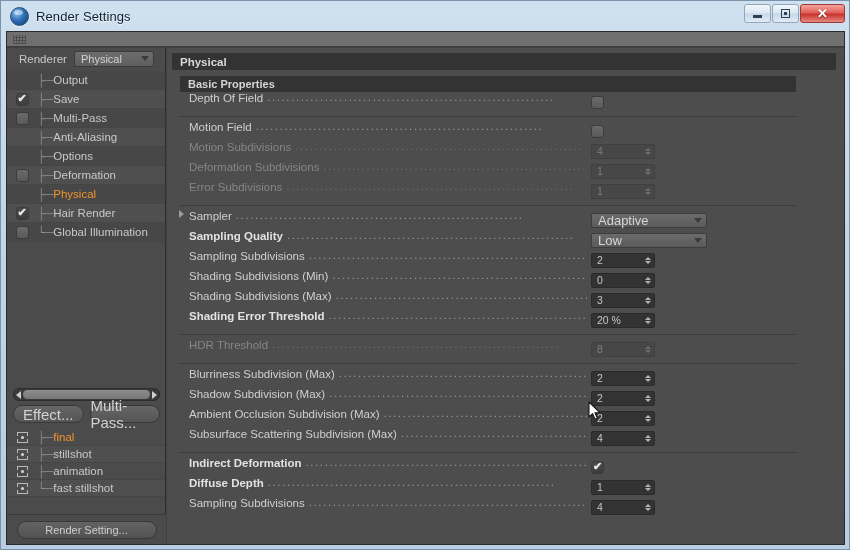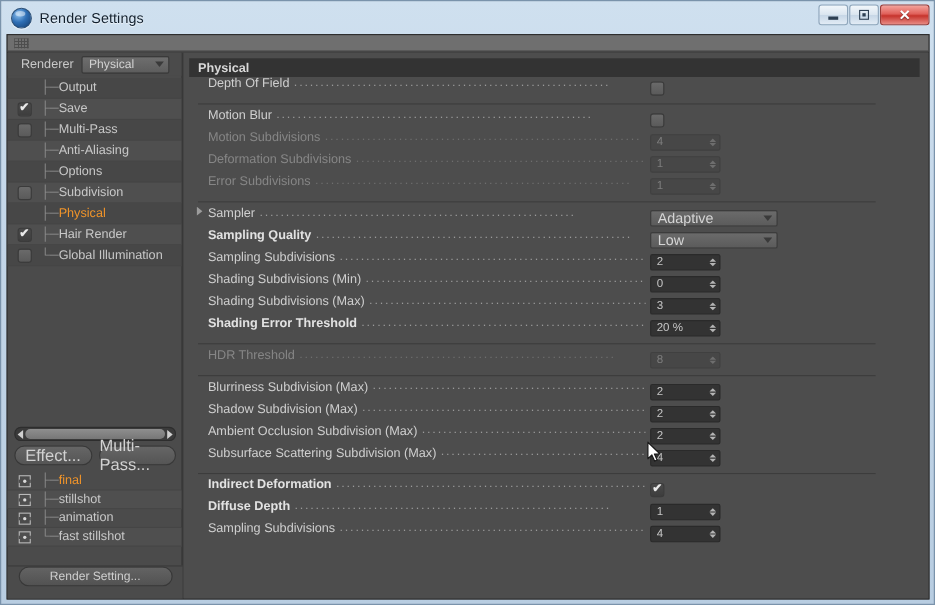--- a/index.html
+++ b/index.html
@@ -150,21 +150,21 @@
     content:"";position:absolute;left:3px;top:3px;width:3px;height:3px;
     background:#d8d8d8;border-radius:50%;
   }
   .pico:after{
     content:"";position:absolute;left:-1px;top:3px;right:-1px;height:3px;
     border-left:2px solid #4f4f4f;border-right:2px solid #4f4f4f;
   }
 
   .bottombar{
     position:absolute;left:0;bottom:0;width:159px;height:30px;background:#4b4b4b;
-    border-top:1px solid #3a3a3a;display:flex;align-items:flex-start;justify-content:center;
+    border-top:1px solid #3a3a3a;display:flex;align-items:center;justify-content:center;
     box-sizing:border-box;
   }
   .render-setting-btn{
     width:140px;height:18px;border-radius:9px;
     background:linear-gradient(180deg,#636363 0%,#525252 100%);
     border:1px solid #383838;
     display:flex;align-items:center;justify-content:center;
     font-size:11px;color:#cfcfcf;box-sizing:border-box;
   }
 
@@ -306,21 +306,21 @@
           <div class="trow dk">
             <div class="tcb-col"></div>
             <span class="tstem">├─</span>
             <span class="tlabel">Options</span>
           </div>
           <div class="trow alt">
             <div class="tcb-col">
               <div class="cb"></div>
             </div>
             <span class="tstem">├─</span>
-            <span class="tlabel">Subdivision</span>
+            <span class="tlabel">Deformation</span>
           </div>
           <div class="trow dk">
             <div class="tcb-col"></div>
             <span class="tstem">├─</span>
             <span class="tlabel sel">Physical</span>
           </div>
           <div class="trow alt">
             <div class="tcb-col">
               <div class="cb on">
                 <span class="tick">✔</span>
@@ -382,31 +382,34 @@
 
       <div class="bottombar">
         <div class="render-setting-btn">Render Setting...</div>
       </div>
     </div>
 
     <div class="rightcol">
       <div class="panel-head">
         <span>Physical</span>
       </div>
+      <div class="group-head">
+        <span>Basic Properties</span>
+      </div>
       <div id="rows">
           <div class="prop">
             <span class="plabel">Depth Of Field</span>
             <span class="dots">............................................................</span>
             <div class="ctrl-slot">
               <div class="toggle"></div>
             </div>
           </div>
           <div class="sep"></div>
           <div class="prop">
-            <span class="plabel">Motion Blur</span>
+            <span class="plabel">Motion Field</span>
             <span class="dots">............................................................</span>
             <div class="ctrl-slot">
               <div class="toggle"></div>
             </div>
           </div>
           <div class="prop">
             <span class="plabel dim">Motion Subdivisions</span>
             <span class="dots dim">............................................................</span>
             <div class="ctrl-slot">
               <div class="numfield dim">

